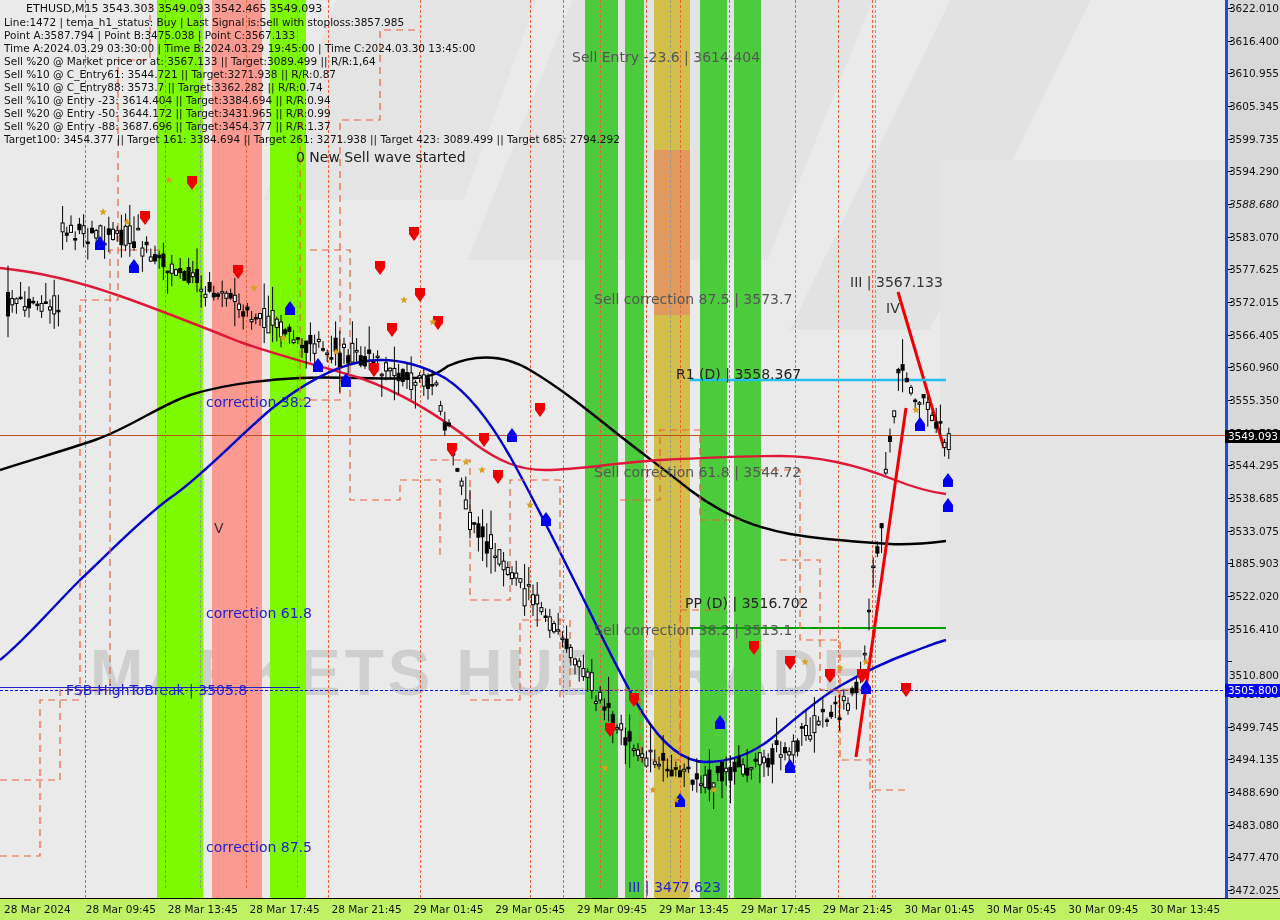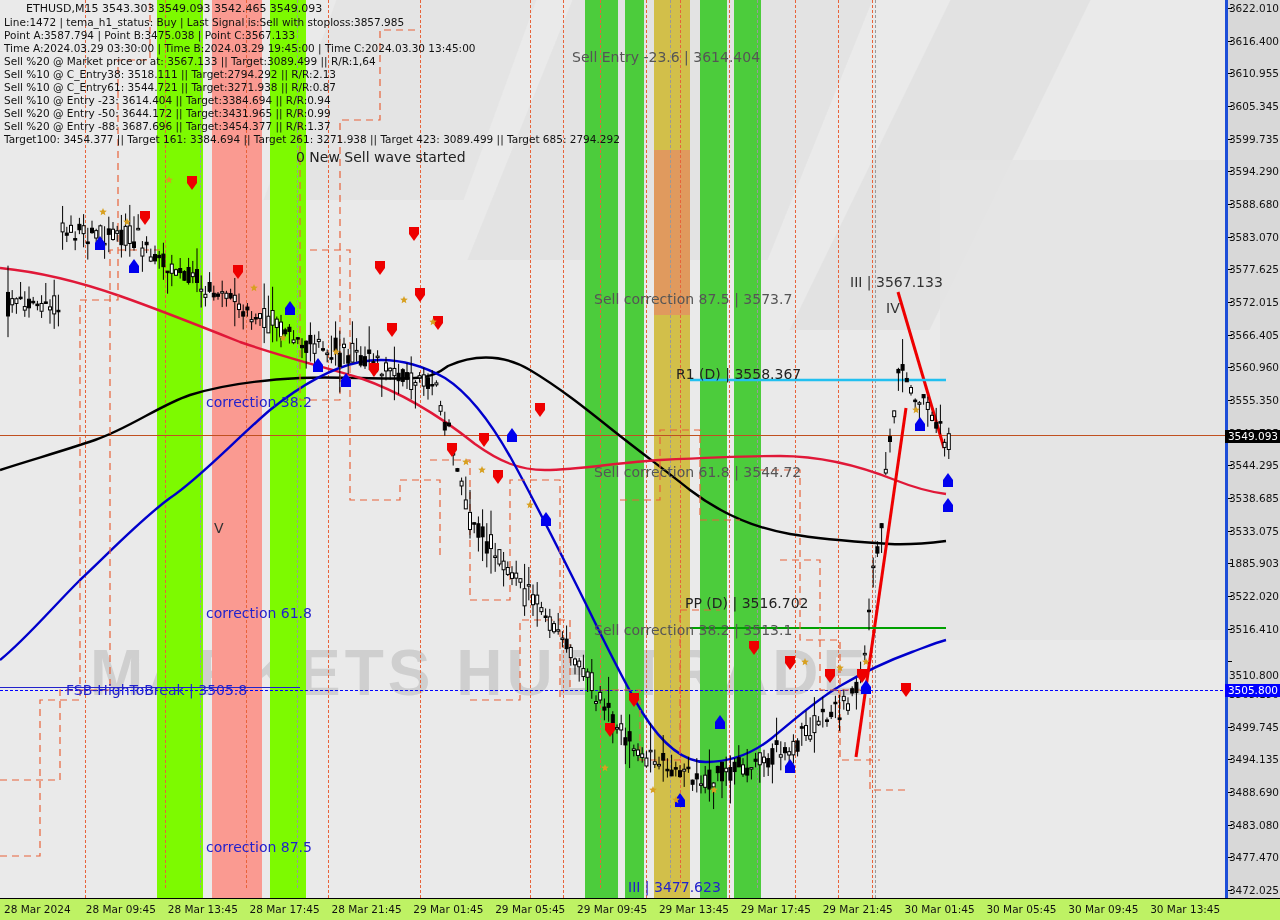--- a/index.html
+++ b/index.html
@@ -679,22 +679,22 @@
         <div class="clabel" style="left: 214px; top: 520px; color: rgb(51, 51, 51);">V</div>
       </div>
 
     <div id="header-block">
       <div id="symbol-line">ETHUSD,M15  3543.303 3549.093 3542.465 3549.093</div>
       <div id="header-rows">
           <div class="hrow">Line:1472 | tema_h1_status: Buy | Last Signal is:Sell with stoploss:3857.985</div>
           <div class="hrow">Point A:3587.794 | Point B:3475.038 | Point C:3567.133</div>
           <div class="hrow">Time A:2024.03.29 03:30:00 | Time B:2024.03.29 19:45:00 | Time C:2024.03.30 13:45:00</div>
           <div class="hrow">Sell %20 @ Market price or at: 3567.133 || Target:3089.499 || R/R:1,64</div>
-          <div class="hrow">Sell %10 @ C_Entry38: 3518.111 || Target:2794.292 || R/R:2.13</div>
           <div class="hrow">Sell %10 @ C_Entry61: 3544.721 || Target:3271.938 || R/R:0.87</div>
+          <div class="hrow">Sell %10 @ C_Entry88: 3573.7 || Target:3362.282 || R/R:0.74</div>
           <div class="hrow">Sell %10 @ Entry -23: 3614.404 || Target:3384.694 || R/R:0.94</div>
           <div class="hrow">Sell %20 @ Entry -50: 3644.172 || Target:3431.965 || R/R:0.99</div>
           <div class="hrow">Sell %20 @ Entry -88: 3687.696 || Target:3454.377 || R/R:1.37</div>
           <div class="hrow">Target100: 3454.377 || Target 161: 3384.694 || Target 261: 3271.938 || Target 423: 3089.499 || Target 685: 2794.292</div>
         </div>
     </div>
   </div>
 
   <div id="price-axis">
     <div id="price-ticks">
@@ -704,21 +704,21 @@
         <div class="ptick" style="top: 35.6667px;">3616.400</div>
         <div class="ptickmark" style="top: 73.3333px;"></div>
         <div class="ptick" style="top: 68.3333px;">3610.955</div>
         <div class="ptickmark" style="top: 106px;"></div>
         <div class="ptick" style="top: 101px;">3605.345</div>
         <div class="ptickmark" style="top: 138.667px;"></div>
         <div class="ptick" style="top: 133.667px;">3599.735</div>
         <div class="ptickmark" style="top: 171.333px;"></div>
         <div class="ptick" style="top: 166.333px;">3594.290</div>
         <div class="ptickmark" style="top: 204px;"></div>
-        <div class="ptick" style="top: 199px;">3588.680</div>
+        <div class="ptick" style="top: 199px; font-style: italic;">3588.680</div>
         <div class="ptickmark" style="top: 236.667px;"></div>
         <div class="ptick" style="top: 231.667px;">3583.070</div>
         <div class="ptickmark" style="top: 269.333px;"></div>
         <div class="ptick" style="top: 264.333px;">3577.625</div>
         <div class="ptickmark" style="top: 302px;"></div>
         <div class="ptick" style="top: 297px;">3572.015</div>
         <div class="ptickmark" style="top: 334.667px;"></div>
         <div class="ptick" style="top: 329.667px;">3566.405</div>
         <div class="ptickmark" style="top: 367.333px;"></div>
         <div class="ptick" style="top: 362.333px;">3560.960</div>

